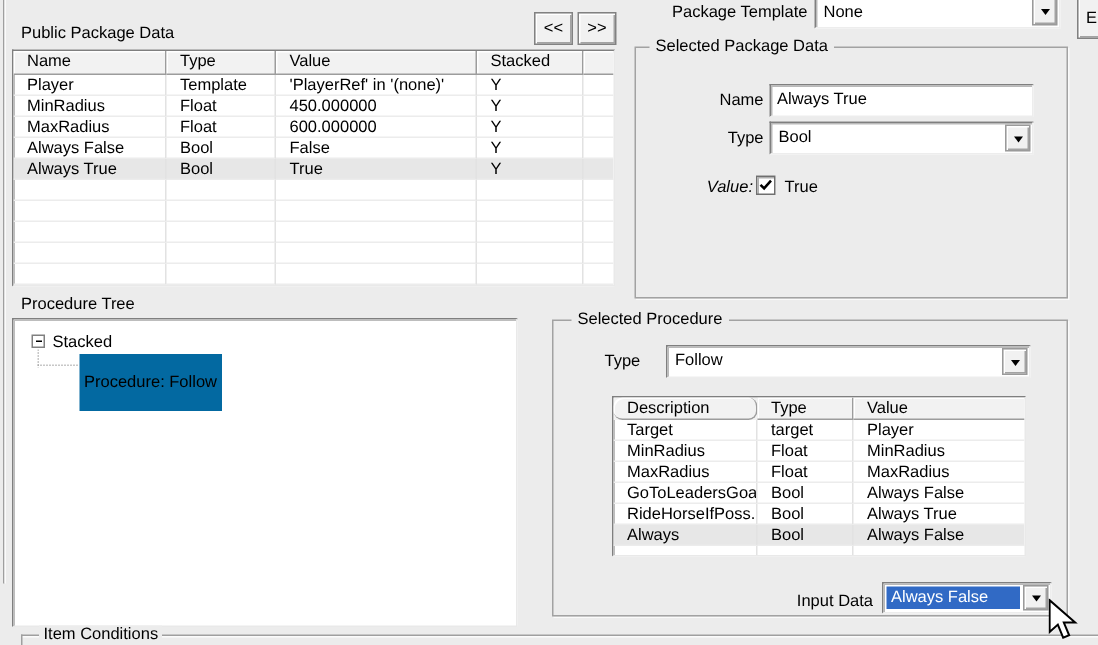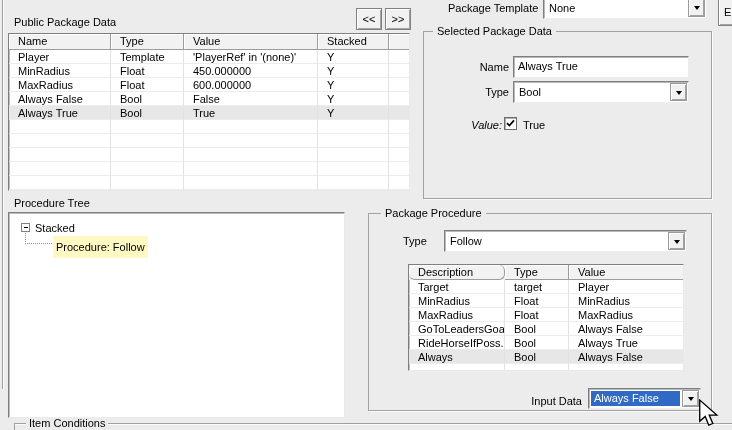--- a/index.html
+++ b/index.html
@@ -48,21 +48,21 @@
                box-shadow: inset 1px 1px 0 #b9b9b9; line-height:19px; padding-left:4px; white-space:nowrap; overflow:hidden; }
 
   .checkbox { position:absolute; width:13px; height:13px; background:#fff; border:1px solid #6f6f6f;
               box-shadow: inset 1px 1px 0 #b0b0b0; display:flex; align-items:center; justify-content:center; }
 
   
   .tree-expander { position:absolute; width:9px; height:9px; background:#fff; border:1px solid #808080; }
   .tree-expander .minus { position:absolute; left:2px; top:3px; width:4px; height:1px; background:#000; }
   .dotv { position:absolute; width:1px; background-image:linear-gradient(#909090 50%, transparent 50%); background-size:1px 2px; }
   .doth { position:absolute; height:1px; background-image:linear-gradient(90deg,#909090 50%, transparent 50%); background-size:2px 1px; }
-  .tree-item-hl { position:absolute; background:#fef9c3; line-height:14px; padding:4px 3px; white-space:nowrap; }
+  .tree-item-hl { position:absolute; background:#0369a1; line-height:14px; padding:12px 3px; white-space:nowrap; }
 
   .hline { position:absolute; height:1px; background:#9f9f9f; }
   .vline { position:absolute; width:1px; background:#9f9f9f; }
   .wline { position:absolute; background:#fbfbfb; }
 </style>
 </head>
 <body>
 
 <div class="screen">
 
@@ -198,21 +198,21 @@
     <div class="label rlabel" style="left:20px; top:87px; width:58px;font-style:italic;">Value:</div>
     <div class="checkbox" style="left:80px; top:85px;">
       <svg width="9" height="9" viewBox="0 0 9 9">
         <path d="M1 4.2 L3.4 6.6 L8 1.4" stroke="#000" stroke-width="1.7" fill="none"></path>
       </svg>
     </div>
     <div class="label" style="left:99px; top:87px;">True</div>
   </div>
 
   <div class="groupbox" style="left:368px; top:213px; width:344px; height:198px;">
-    <div class="group-label" style="left:12px;">Package Procedure</div>
+    <div class="group-label" style="left:12px;">Selected Procedure</div>
 
     <div class="label" style="left:34px; top:21px;">Type</div>
     <div class="combo" style="left:75px; top:16px; width:243px; height:22px;">
       <div class="combo-text">Follow</div>
       <div class="combo-btn">
           <div class="arr"></div>
         </div>
     </div>
 
     <div class="lv t2" style="left:39px; top:50px; width:276px; height:107px;">

